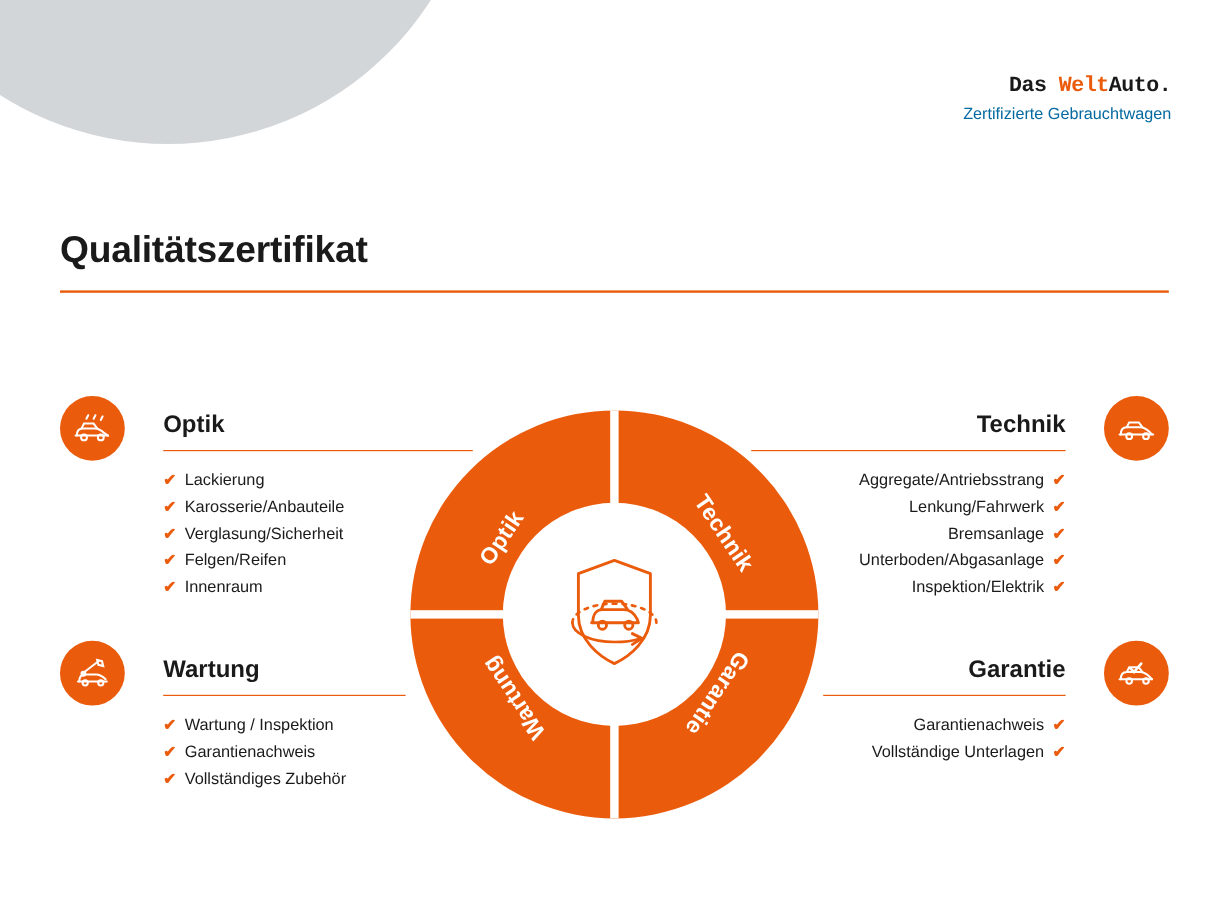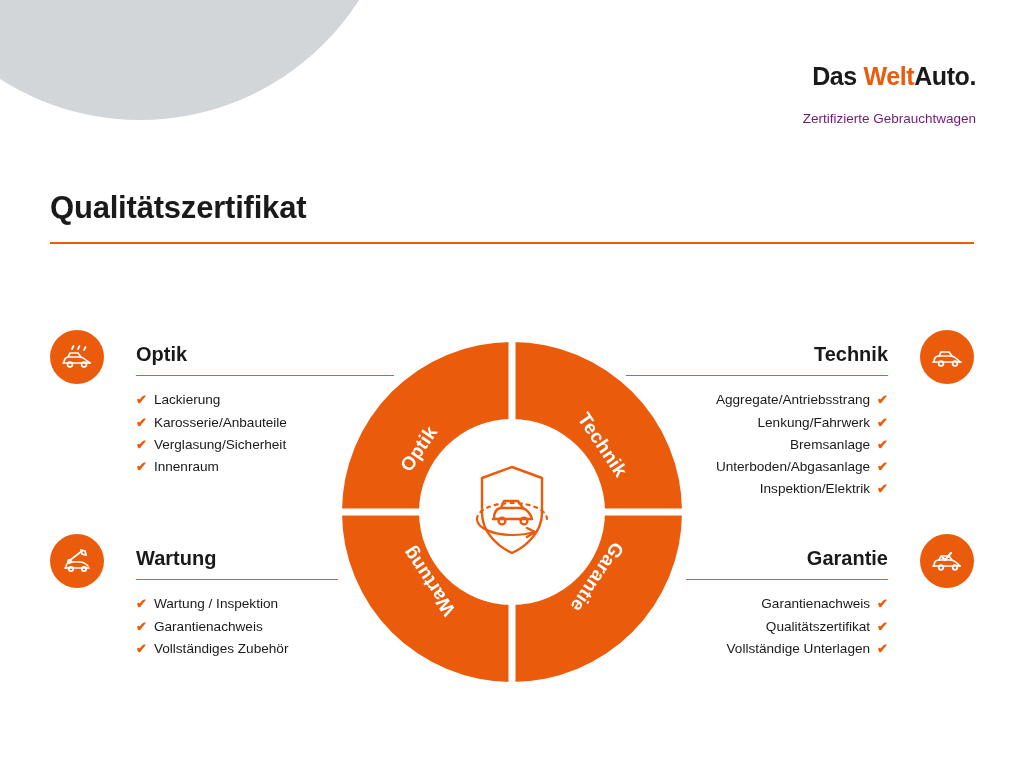--- a/index.html
+++ b/index.html
@@ -24,31 +24,32 @@
     border-radius: 0 0 300px 300px;
   }
 
   
   .logo {
     position: absolute;
     right: 48px; top: 62px;
     text-align: right;
   }
   .logo-line1 {
-    font-size: 25px;
+    font-size: 18px;
     font-weight: bold;
     letter-spacing: -0.4px;
     color: #1a1a1a;
     white-space: nowrap;
+    font-family: Liberation Mono, monospace;
   }
   .logo-line1 .welt { color: #ea5b0c; }
   .logo-line2 {
-    margin-top: 20px;
+    margin-top: 5px;
     font-size: 13.5px;
-    color: #701a75;
+    color: #0369a1;
     white-space: nowrap;
   }
 
   
   .title {
     position: absolute;
     left: 50px; top: 190px;
     font-size: 31px;
     font-weight: bold;
     color: #1a1a1a;
@@ -233,20 +234,21 @@
     </svg>
   </div>
 
   <div class="block left" id="block-optik">
     <div class="block-head">Optik</div>
     <div class="head-rule"></div>
     <div class="list">
       <div class="list-item"><span class="check">✔</span><span>Lackierung</span></div>
       <div class="list-item"><span class="check">✔</span><span>Karosserie/Anbauteile</span></div>
       <div class="list-item"><span class="check">✔</span><span>Verglasung/Sicherheit</span></div>
+      <div class="list-item"><span class="check">✔</span><span>Felgen/Reifen</span></div>
       <div class="list-item"><span class="check">✔</span><span>Innenraum</span></div>
     </div>
   </div>
 
   <div class="block left" id="block-wartung">
     <div class="block-head">Wartung</div>
     <div class="head-rule"></div>
     <div class="list">
       <div class="list-item"><span class="check">✔</span><span>Wartung / Inspektion</span></div>
       <div class="list-item"><span class="check">✔</span><span>Garantienachweis</span></div>
@@ -264,21 +266,20 @@
       <div class="list-item"><span>Unterboden/Abgasanlage</span><span class="check">✔</span></div>
       <div class="list-item"><span>Inspektion/Elektrik</span><span class="check">✔</span></div>
     </div>
   </div>
 
   <div class="block right" id="block-garantie">
     <div class="block-head">Garantie</div>
     <div class="head-rule"></div>
     <div class="list">
       <div class="list-item"><span>Garantienachweis</span><span class="check">✔</span></div>
-      <div class="list-item"><span>Qualitätszertifikat</span><span class="check">✔</span></div>
       <div class="list-item"><span>Vollständige Unterlagen</span><span class="check">✔</span></div>
     </div>
   </div>
 
   <div class="donut-wrap">
     <div class="donut"></div>
     <div class="sep-v"></div>
     <div class="sep-h"></div>
     <div class="hole"></div>
 

